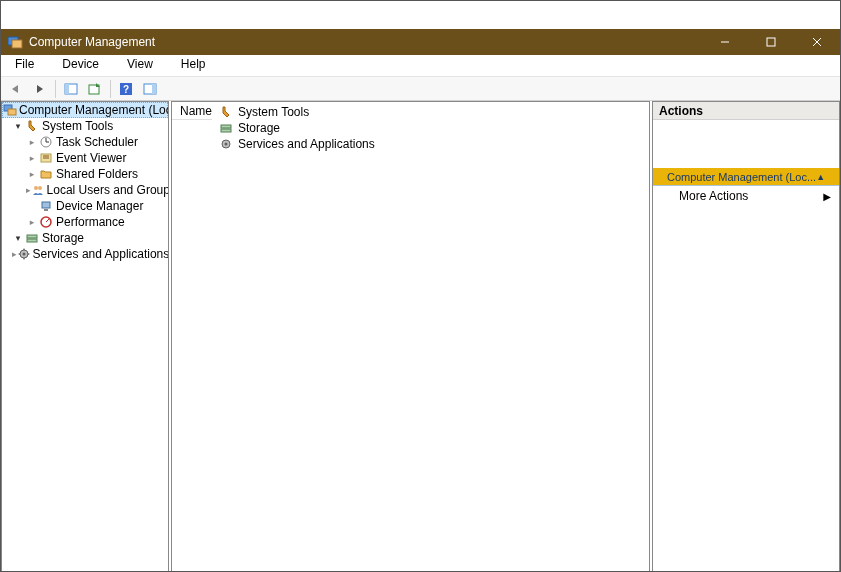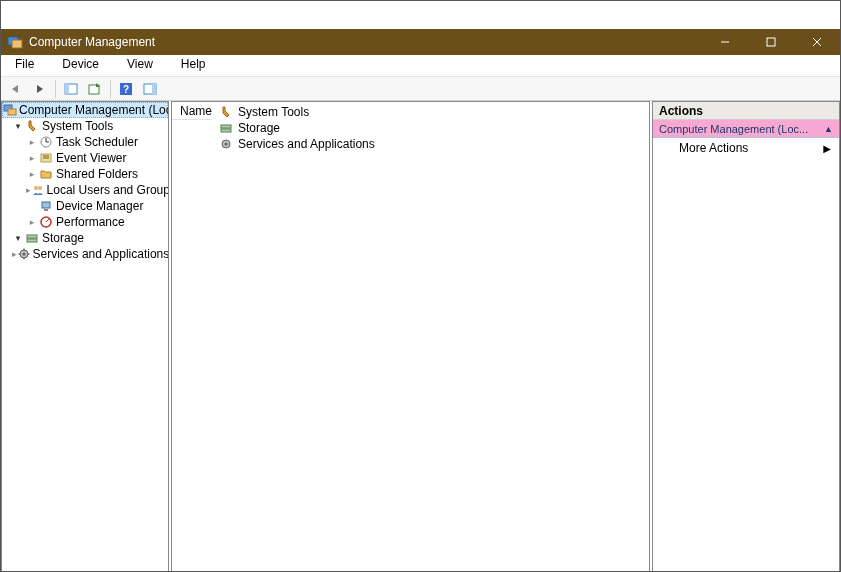--- a/index.html
+++ b/index.html
@@ -168,30 +168,31 @@
     background: #eceae6;
     border-bottom: 1px solid #d0d0d0;
     padding-left: 6px;
     font-weight: 600;
     font-size: 12px;
     display: flex;
     align-items: center;
   }
   .actions-context {
     height: 18px;
-    background: #f9a8d4;
+    background: #eab308;
     border-bottom: 1px solid #aac4de;
     padding: 0 6px;
     font-size: 11px;
     display: flex;
     align-items: center;
-    justify-content: space-between;
+    justify-content: center;
     color: #1a3a66;
     white-space: nowrap;
     overflow: hidden;
+    margin-top: 48px;
   }
   .actions-item {
     height: 20px;
     display: flex;
     align-items: center;
     justify-content: space-between;
     padding: 0 8px 0 26px;
     font-size: 12px;
     cursor: default;
   }

